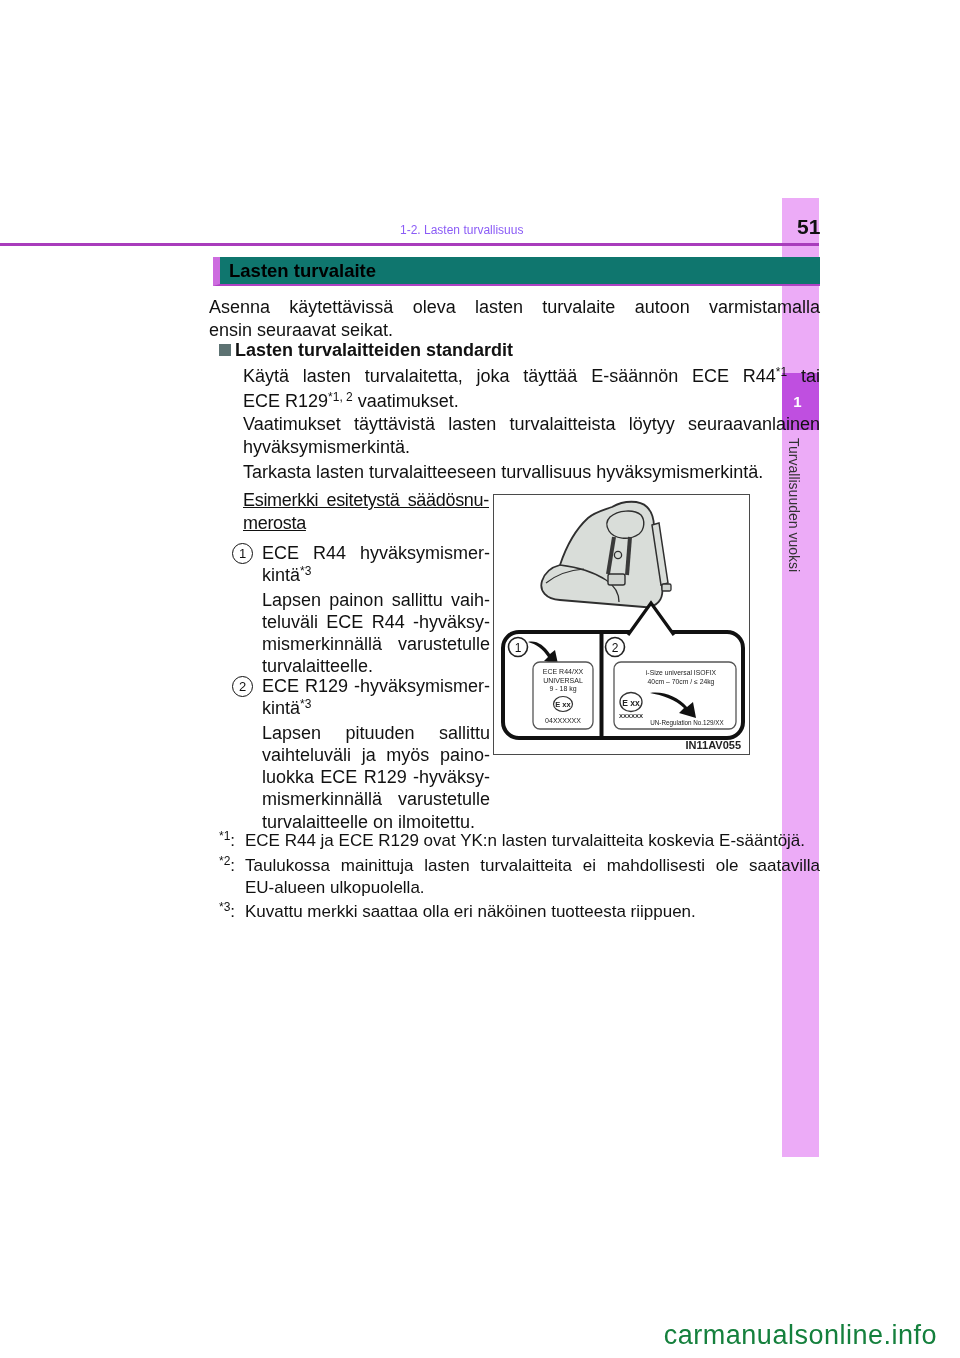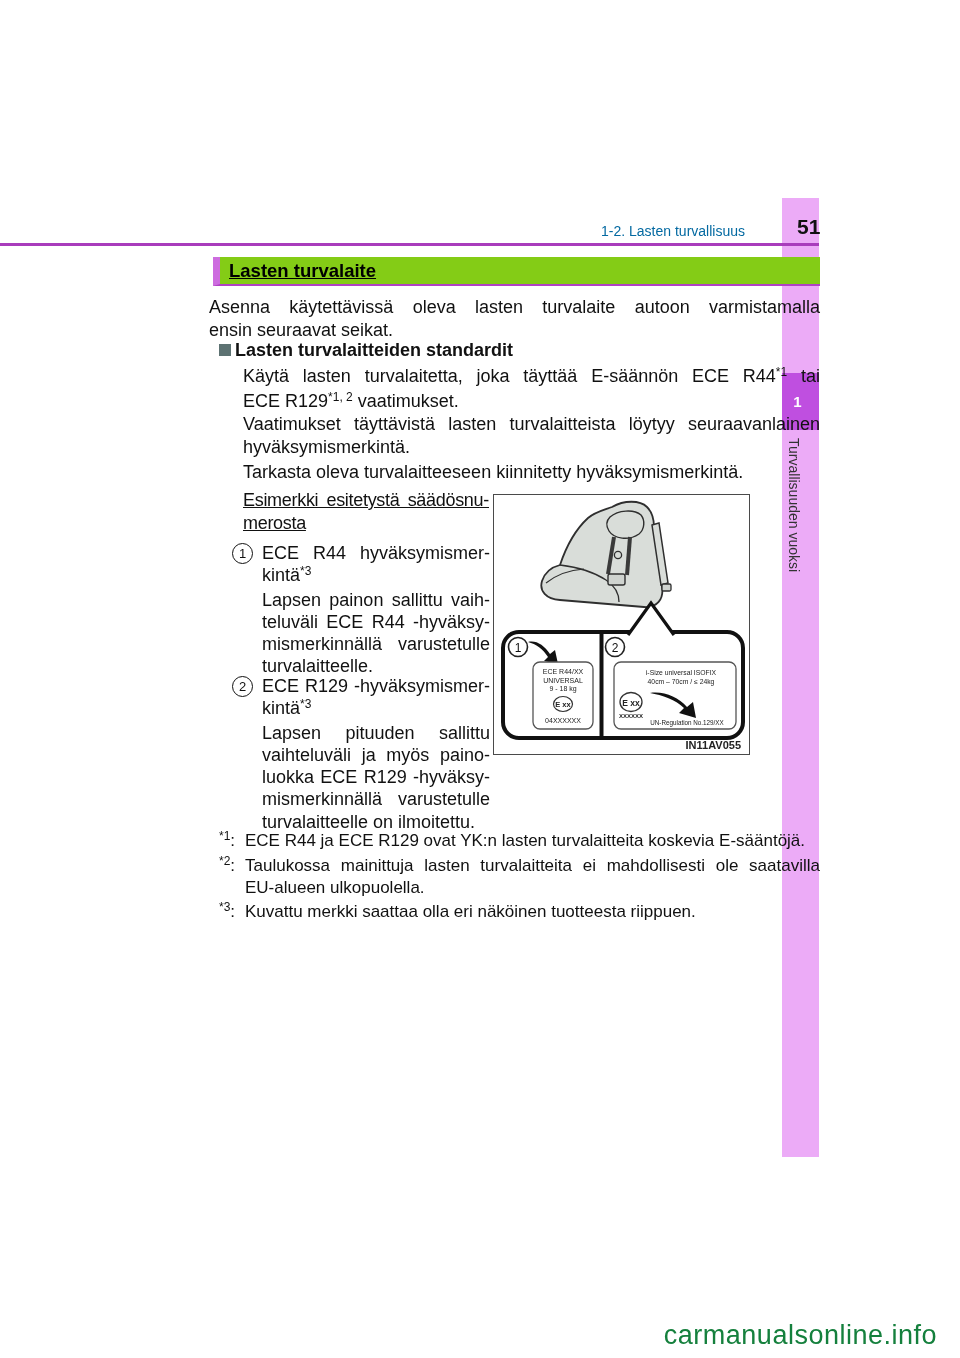--- a/index.html
+++ b/index.html
@@ -3,33 +3,33 @@
 <meta charset="utf-8">
 <style>
   html,body{margin:0;padding:0;}
   body{
     width:960px;height:1358px;position:relative;background:#ffffff;
     font-family:"Liberation Sans","DejaVu Sans",sans-serif;color:#111;
     overflow:hidden;
   }
   .abs{position:absolute;}
   
-  .header-title{left:400px;top:223px;width:345px;text-align:right;font-size:14px;color:#0369a1;}
+  .header-title{left:400px;top:223px;width:345px;font-size:12px;color:#8b5cf6;}
   .page-number{left:757px;top:215px;font-size:21px;font-weight:bold;color:#111;margin-left:40px;}
   .header-rule{left:0;top:243px;width:819px;height:3px;background:#a93cbc;}
   
   .sidebar-strip{left:782px;top:198px;width:37px;height:959px;background:#ecabf7;}
   .chapter-tab{left:782px;top:373px;width:37px;height:57px;background:#bf4fe0;color:#fff;
     display:flex;align-items:center;justify-content:center;padding-right:6px;box-sizing:border-box;
     font-size:15px;font-weight:bold;}
   .sidebar-label{left:786px;top:438px;writing-mode:vertical-rl;font-size:14px;color:#333;}
   
-  .title-bar{left:213px;top:257px;width:607px;height:29px;background:#84cc16;
+  .title-bar{left:213px;top:257px;width:607px;height:29px;background:#0f766e;
     border-left:7px solid #cd6cdf;border-bottom:2.5px solid #b042c4;box-sizing:border-box;
-    display:flex;align-items:center;padding-left:9px;font-size:18.5px;font-weight:bold;color:#000;text-decoration:underline;}
+    display:flex;align-items:center;padding-left:9px;font-size:18.5px;font-weight:bold;color:#000;}
   
   .para{font-size:18px;line-height:22.5px;color:#111;}
   .jl{text-align:justify;text-align-last:justify;}
   .sup{font-size:12px;position:relative;top:-6px;}
   .subheading{left:219px;top:340px;display:flex;align-items:flex-start;}
   .bullet-square{width:12px;height:12px;background:#5d7272;margin-top:4px;flex:none;}
   .subheading .sh-text{margin-left:4px;font-size:18px;font-weight:bold;line-height:20px;color:#111;}
   .example{letter-spacing:-0.3px;text-decoration:underline;}
   
   .list-item{position:absolute;width:258px;}
@@ -75,21 +75,21 @@
 <div class="abs para" style="left:243px;top:365px;width:577px;">
   <div class="jl"><span>Käytä lasten turvalaitetta, joka täyttää E-säännön ECE R44</span><span class="sup">*1</span> <span>tai</span></div>
   <div><span>ECE R129</span><span class="sup">*1, 2</span> <span>vaatimukset.</span></div>
 </div>
 
 <div class="abs para" style="left:243px;top:413px;width:577px;">
   <div class="jl">Vaatimukset täyttävistä lasten turvalaitteista löytyy seuraavanlainen</div>
   <div>hyväksymismerkintä.</div>
 </div>
 
-<div class="abs para" style="left:243px;top:461px;width:577px;">Tarkasta oleva turvalaitteeseen kiinnitetty hyväksymismerkintä.</div>
+<div class="abs para" style="left:243px;top:461px;width:577px;">Tarkasta lasten turvalaitteeseen turvallisuus hyväksymismerkintä.</div>
 
 <div class="abs para example" style="left:243px;top:489px;width:246px;">
   <div class="jl">Esimerkki esitetystä säädösnu-</div>
   <div>merosta</div>
 </div>
 
 <div class="list-item" style="left:232px;top:542px;">
   <div class="num-circle">1</div>
   <div class="li-text">
     <div class="jl">ECE R44 hyväksymismer-</div>

